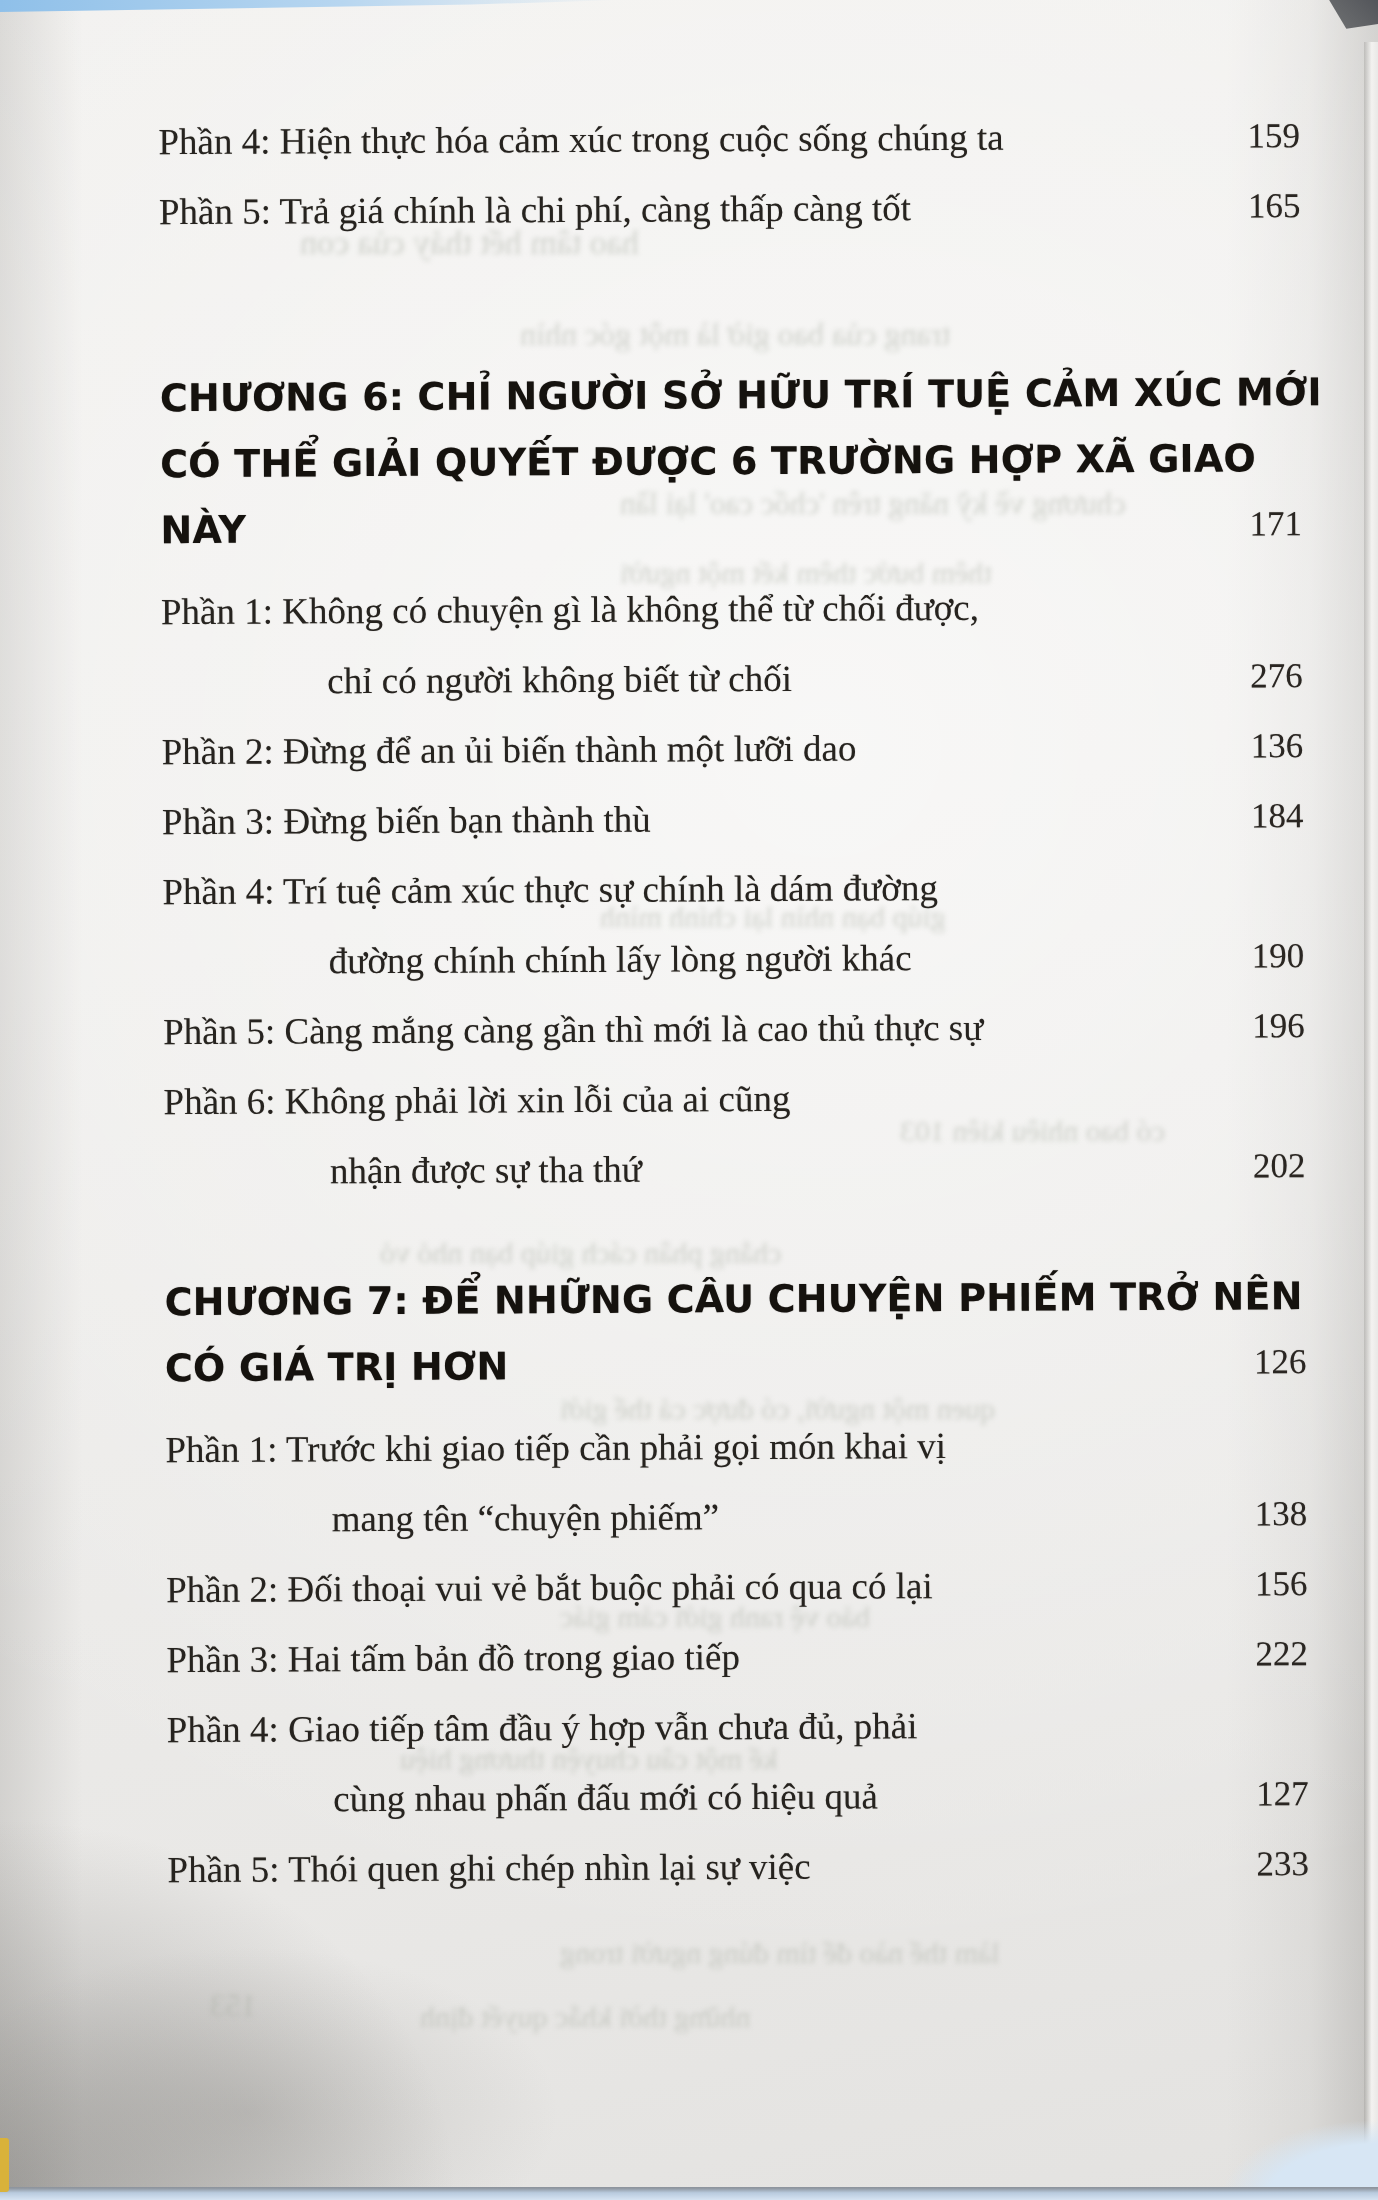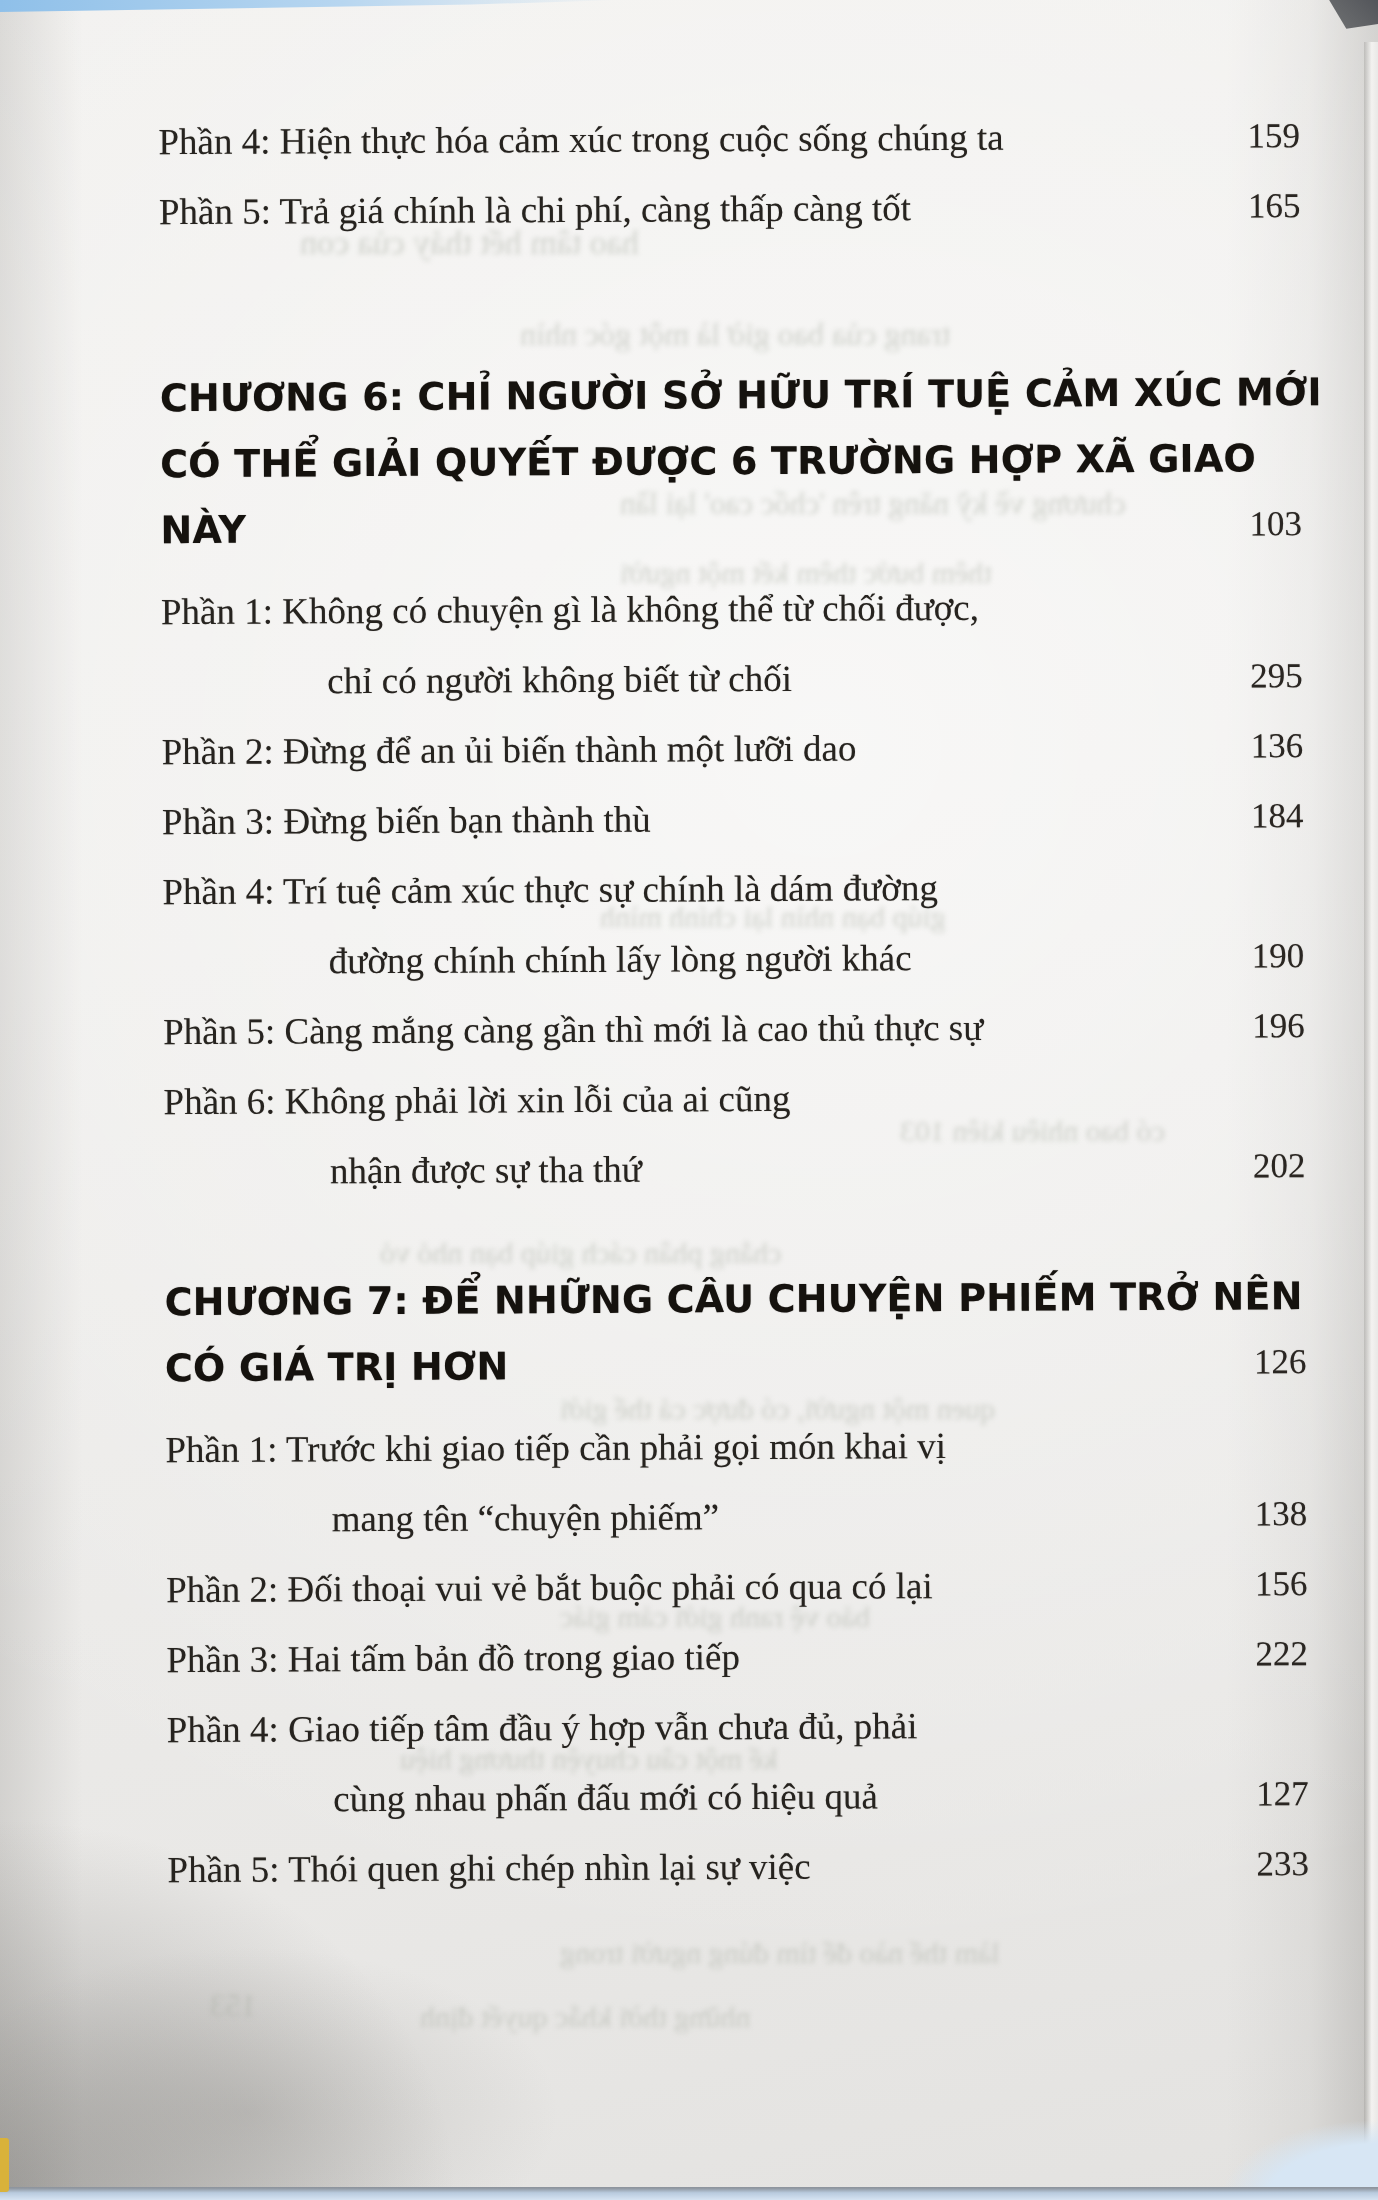--- a/index.html
+++ b/index.html
@@ -86,28 +86,28 @@
           <div class="line">Phần 5: Trả giá chính là chi phí, càng thấp càng tốt</div>
         </div>
         <div class="page">165</div>
       </div>
       <div class="row chapter">
         <div class="lines">
           <div class="line">CHƯƠNG 6: CHỈ NGƯỜI SỞ HỮU TRÍ TUỆ CẢM XÚC MỚI</div>
           <div class="line">CÓ THỂ GIẢI QUYẾT ĐƯỢC 6 TRƯỜNG HỢP XÃ GIAO</div>
           <div class="line">NÀY</div>
         </div>
-        <div class="page">103</div>
+        <div class="page">171</div>
       </div>
       <div class="row part">
         <div class="lines">
           <div class="line">Phần 1: Không có chuyện gì là không thể từ chối được,</div>
           <div class="line cont">chỉ có người không biết từ chối</div>
         </div>
-        <div class="page">295</div>
+        <div class="page">276</div>
       </div>
       <div class="row part">
         <div class="lines">
           <div class="line">Phần 2: Đừng để an ủi biến thành một lưỡi dao</div>
         </div>
         <div class="page">136</div>
       </div>
       <div class="row part">
         <div class="lines">
           <div class="line">Phần 3: Đừng biến bạn thành thù</div>

